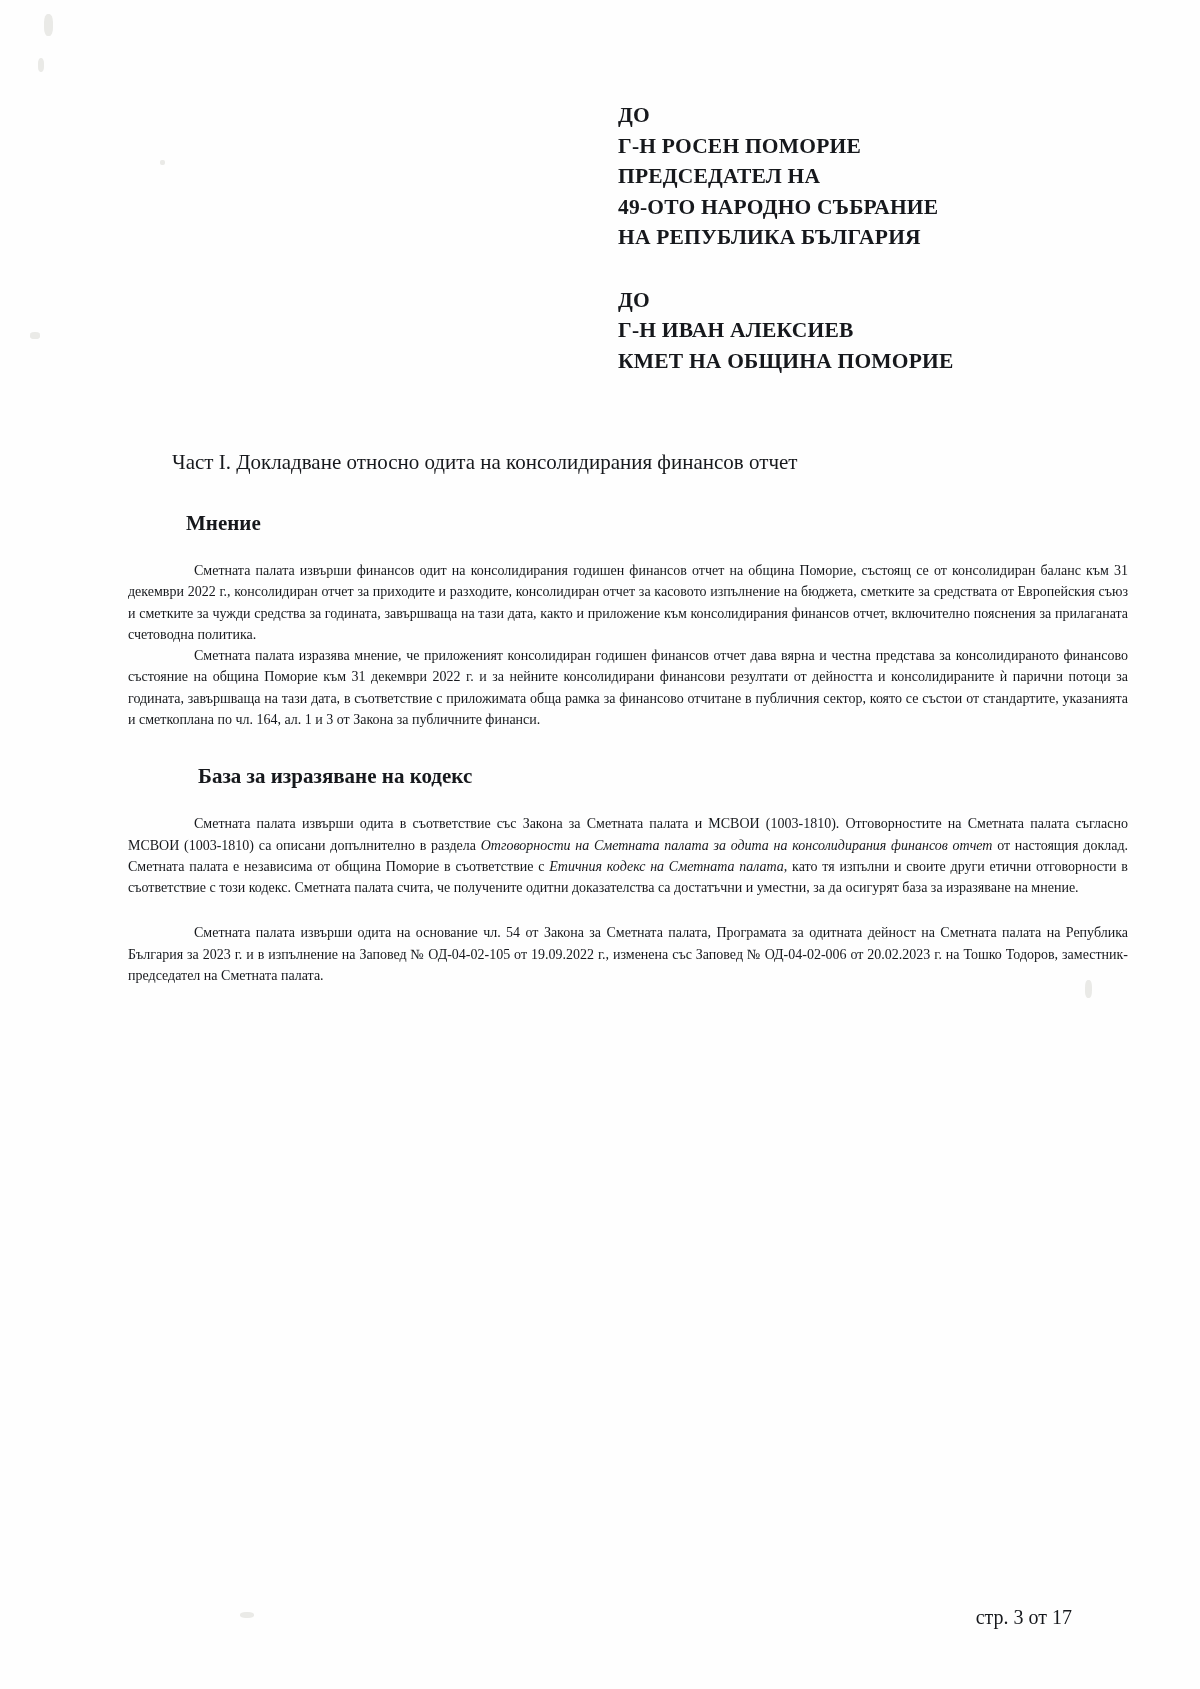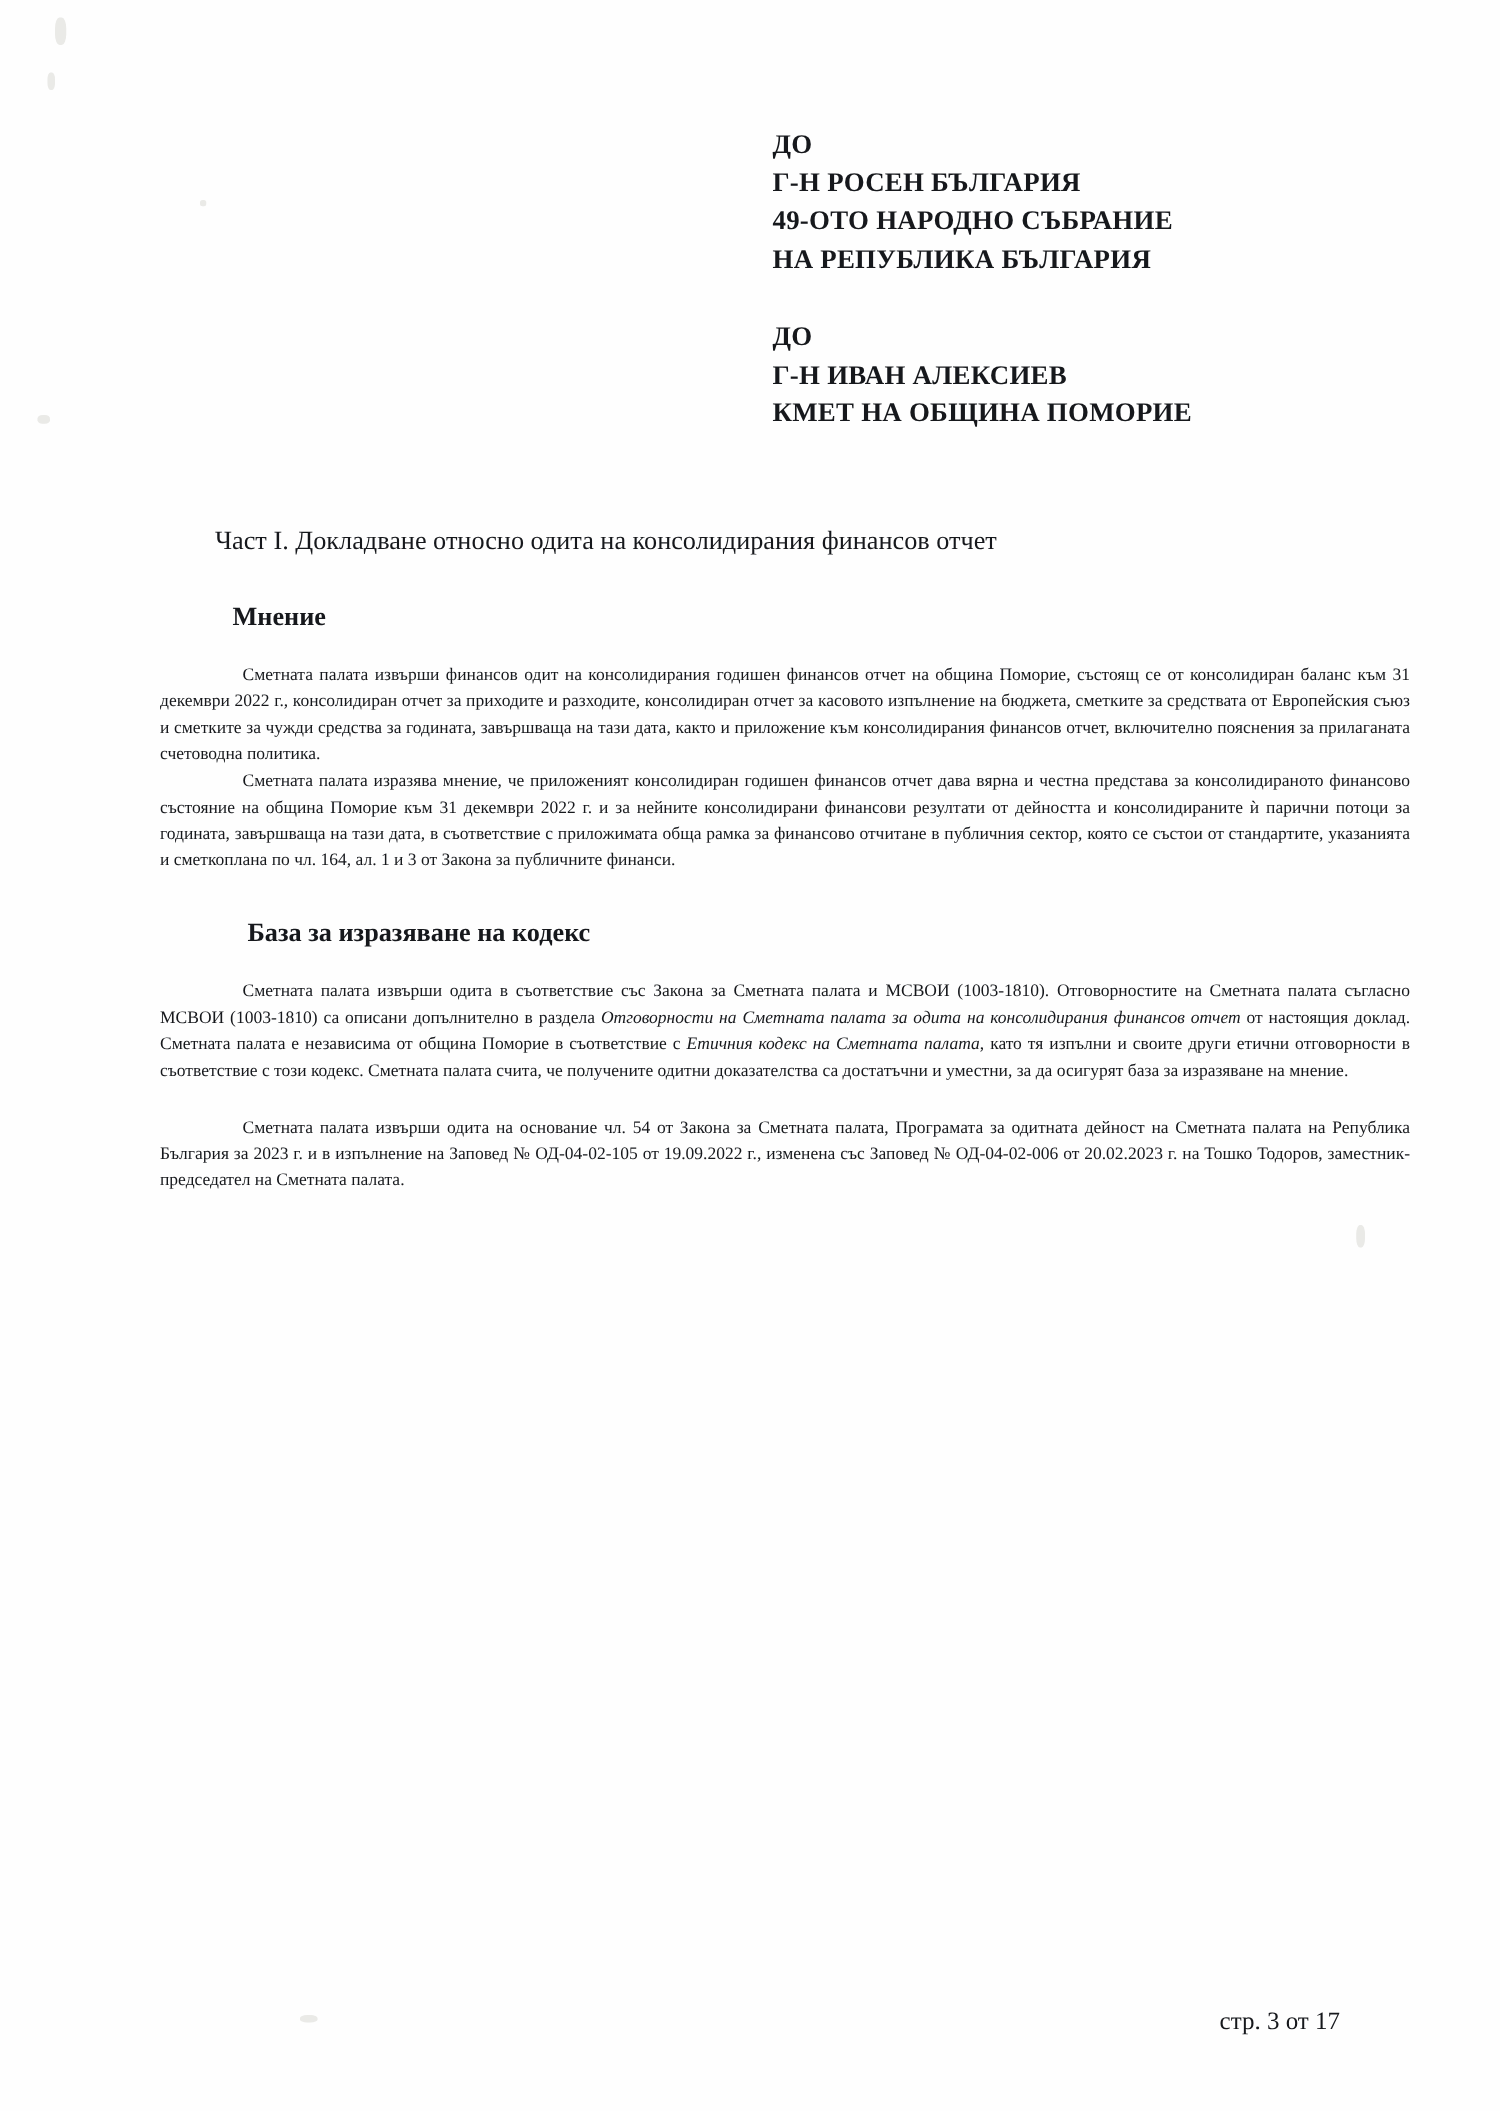--- a/index.html
+++ b/index.html
@@ -94,21 +94,22 @@
 
   <span class="speckle" style="left:44px;top:14px;width:9px;height:22px;"></span>
   <span class="speckle" style="left:38px;top:58px;width:6px;height:14px;"></span>
   <span class="speckle" style="left:30px;top:332px;width:10px;height:7px;"></span>
   <span class="speckle" style="left:160px;top:160px;width:5px;height:5px;"></span>
   <span class="speckle" style="left:1085px;top:980px;width:7px;height:18px;"></span>
   <span class="speckle" style="left:240px;top:1612px;width:14px;height:6px;"></span>
 
   <div class="addressee-block">
     <div class="addressee-line">ДО</div>
-    <div class="addressee-line">Г-Н РОСЕН БЪЛГАРИЯ</div>
+    <div class="addressee-line">Г-Н РОСЕН ПОМОРИЕ</div>
+    <div class="addressee-line">ПРЕДСЕДАТЕЛ НА</div>
     <div class="addressee-line">49-ОТО НАРОДНО СЪБРАНИЕ</div>
     <div class="addressee-line">НА РЕПУБЛИКА БЪЛГАРИЯ</div>
     <div class="addressee-gap"></div>
     <div class="addressee-line">ДО</div>
     <div class="addressee-line">Г-Н ИВАН АЛЕКСИЕВ</div>
     <div class="addressee-line">КМЕТ НА ОБЩИНА ПОМОРИЕ</div>
   </div>
 
   <div class="section-title-main">Част I. Докладване относно одита на консолидирания финансов отчет</div>
 

